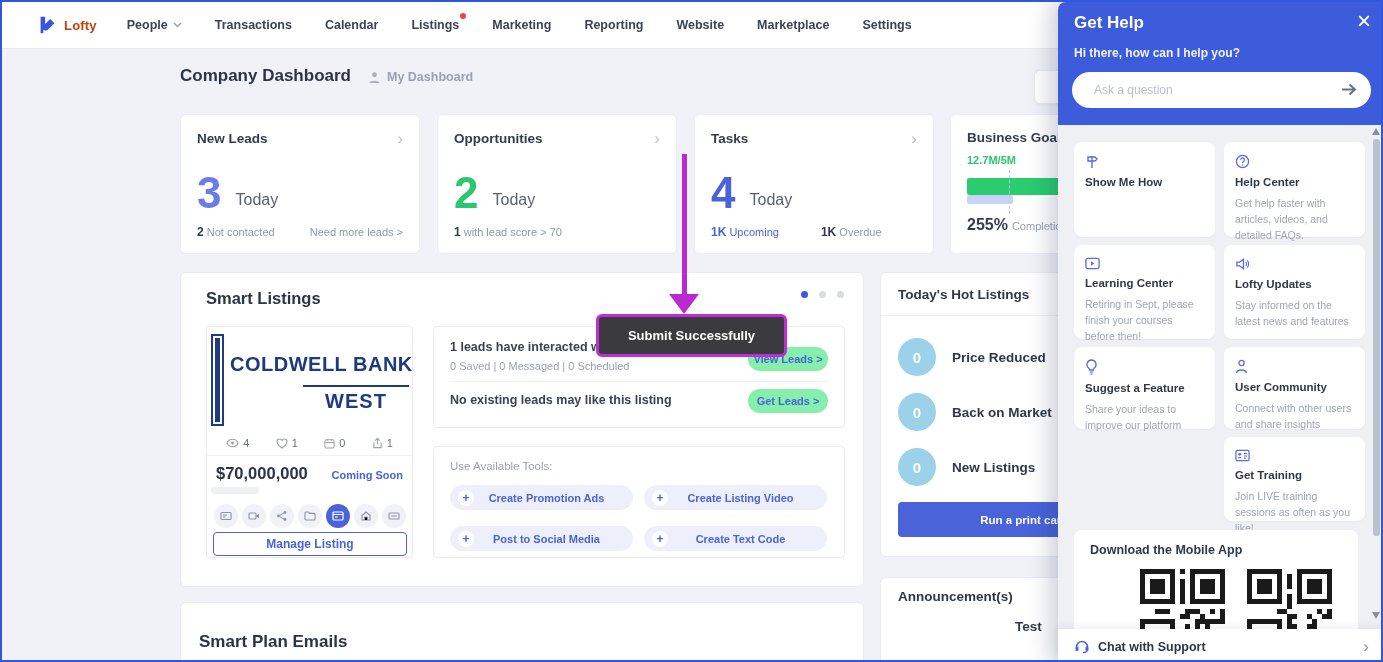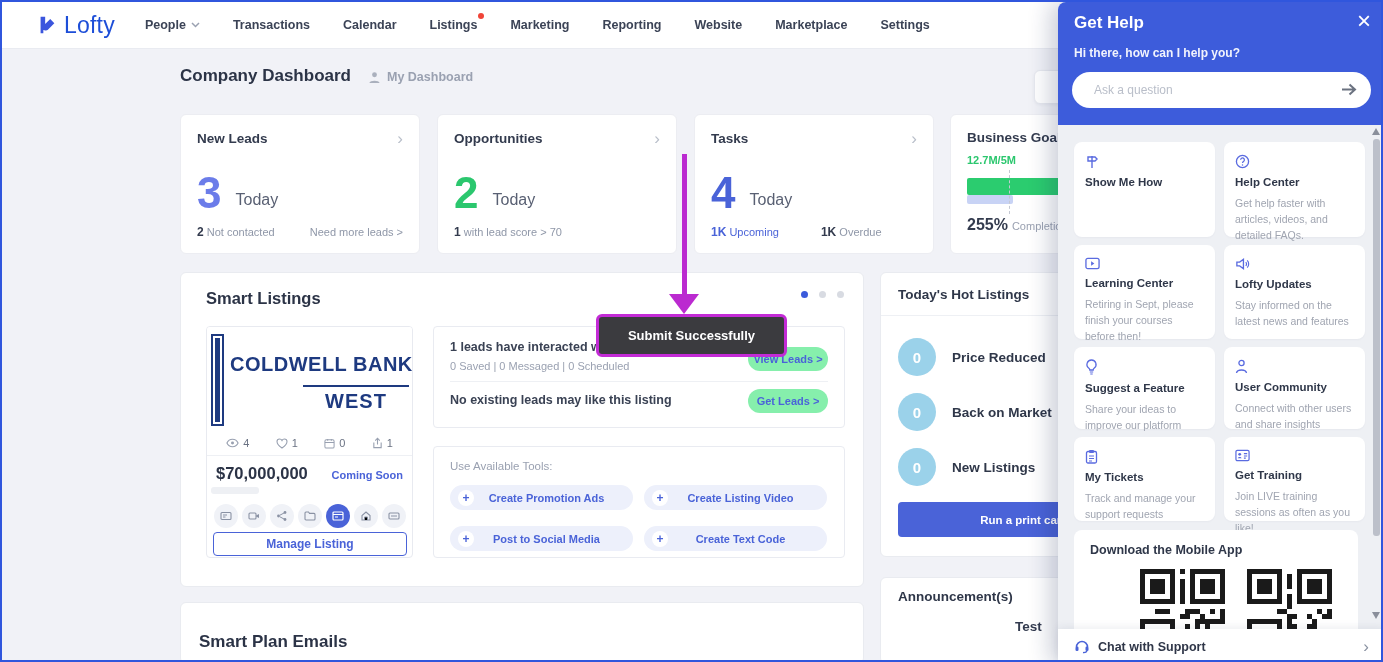--- a/index.html
+++ b/index.html
@@ -5,21 +5,21 @@
   * { margin:0; padding:0; box-sizing:border-box; }
   html,body { width:1383px; height:662px; }
   body { font-family:"Liberation Sans","DejaVu Sans",sans-serif; background:#fff; }
   #app { position:relative; width:1383px; height:662px; background:#f1f2f7;
          border:2px solid #3056dd; overflow:hidden; }
 
   
   .nav { position:absolute; left:0; top:0; width:1383px; height:47px; background:#fff;
          border-bottom:1px solid #e9ebf1; display:flex; align-items:center; z-index:2; }
   .brand { display:flex; align-items:center; gap:6px; margin-left:34px; cursor:pointer; }
-  .brand-name { font-size:23px; font-weight:400; color:#1d4ed8; letter-spacing:.2px; }
+  .brand-name { font-size:13px; font-weight:700; color:#c2410c; letter-spacing:.2px; }
   .nav-items { display:flex; align-items:center; gap:33px; margin-left:30px; }
   .nav-item { position:relative; font-size:12.5px; font-weight:700; color:#3b4356; cursor:pointer; display:flex; align-items:center; gap:5px; }
   .nav-badge { position:absolute; right:-7px; top:-5px; width:6px; height:6px; border-radius:50%; background:#f04438; }
 
   
   .page-title { position:absolute; left:178px; top:64px; font-size:17px; font-weight:800; color:#2b3346; }
   .my-dash { position:absolute; left:366px; top:68px; display:flex; align-items:center; gap:6px;
              font-size:12.5px; font-weight:700; color:#9aa1b1; }
   .partial-btn { position:absolute; left:1032px; top:68px; width:60px; height:34px; background:#fff;
                  border:1px solid #e7e9ef; border-radius:6px; box-shadow:0 1px 3px rgba(40,50,90,.06); }
@@ -491,31 +491,20 @@
     </div>
     <div class="hcard" style="left:166px; top:345px; height:82px;">
       <div class="hcard-head">
           <svg width="13" height="15" viewBox="0 0 13 15">
             <circle cx="6.5" cy="4" r="2.6" fill="none" stroke="#5a6be0" stroke-width="1.3"></circle>
             <path d="M1.5 14c.6-4 9.4-4 10 0" fill="none" stroke="#5a6be0" stroke-width="1.3"></path>
           </svg>
           <span class="hcard-title">User Community</span>
         </div>
       <div class="hcard-desc">Connect with other users and share insights</div>
-    </div>
-    <div class="hcard" style="left:16px; top:435px; height:84px;">
-      <div class="hcard-head">
-          <svg width="13" height="15" viewBox="0 0 13 15">
-            <rect x="1.5" y="2.5" width="10" height="11.5" rx="1.5" fill="none" stroke="#5a6be0" stroke-width="1.3"></rect>
-            <rect x="4" y="1" width="5" height="3" rx="1" fill="#5a6be0"></rect>
-            <path d="M4 7h5M4 9.5h5M4 12h3" stroke="#5a6be0" stroke-width="1.1"></path>
-          </svg>
-          <span class="hcard-title">My Tickets</span>
-        </div>
-      <div class="hcard-desc">Track and manage your support requests</div>
     </div>
     <div class="hcard" style="left:166px; top:435px; height:84px;">
       <div class="hcard-head">
           <svg width="15" height="13" viewBox="0 0 16 13">
             <rect x="1" y="1" width="14" height="11" rx="1.5" fill="none" stroke="#5a6be0" stroke-width="1.3"></rect>
             <circle cx="5" cy="5.2" r="1.5" fill="#5a6be0"></circle>
             <path d="M3 9.5c.3-1.8 3.7-1.8 4 0" fill="#5a6be0"></path>
             <path d="M9.5 4.5H13M9.5 7H13M9.5 9.3h2" stroke="#5a6be0" stroke-width="1.1"></path>
           </svg>
           <span class="hcard-title">Get Training</span>

